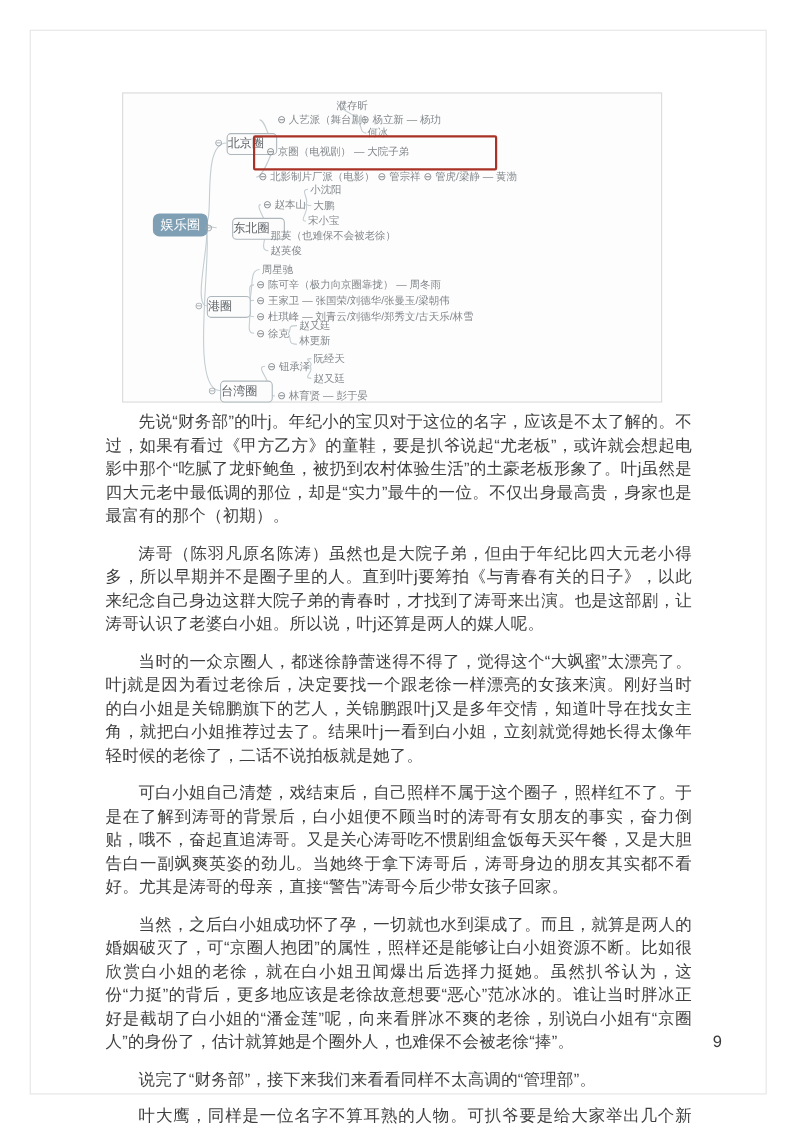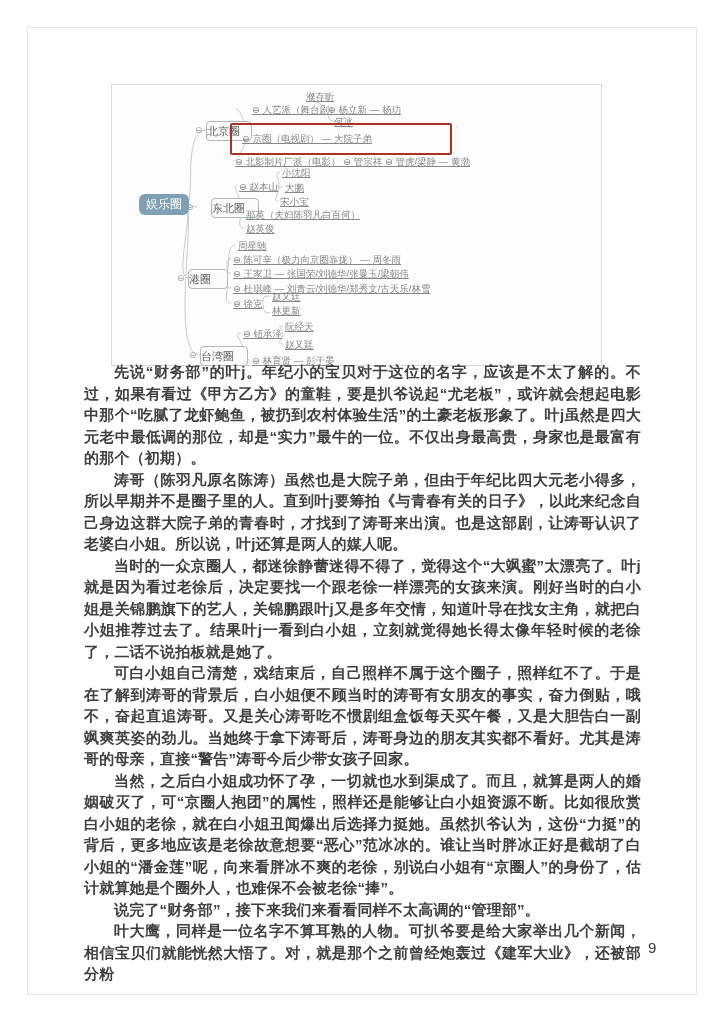--- a/index.html
+++ b/index.html
@@ -22,32 +22,32 @@
     font-size:12px;line-height:21px;height:21px;padding:0 7px;white-space:nowrap;
   }
   .branch-box{
     position:absolute;background:#fcfcfc;border:1px solid #aeb7bc;border-radius:4px;
     color:#5a5f63;font-size:11px;line-height:18px;height:18px;white-space:nowrap;
   }
   .collapse{
     position:absolute;color:#9aa3a8;font-size:9px;line-height:9px;
   }
   .leaf{
-    position:absolute;color:#83888c;font-size:9.5px;line-height:11px;white-space:nowrap;text-decoration:underline;
+    position:absolute;color:#83888c;font-size:9.5px;line-height:11px;white-space:nowrap;
   }
   .highlight-box{
     position:absolute;border:2.5px solid #a93226;border-radius:2px;background:transparent;
   }
   
   .article{
     position:absolute;left:84px;top:361px;width:557px;
     font-size:15px;line-height:21.5px;letter-spacing:0.2px;color:#3f3f3f;
     text-align:justify;
   }
-  .article p{margin:0;text-indent:2em;font-weight:bold;}
+  .article p{margin:12px;text-indent:2em;}
   .page-number{
     position:absolute;left:648px;top:939px;font-size:15px;color:#3a3a3a;
   }
 </style>
 </head>
 <body>
 
 <div class="page">
   <div class="page-frame"></div>
 
@@ -107,21 +107,21 @@
     <div class="leaf" style="left:222px;top:31px">何冰</div>
     <div class="leaf" style="left:130px;top:48px">⊖ 京圈（电视剧） — 大院子弟</div>
     <div class="leaf" style="left:123px;top:71px">⊖ 北影制片厂派（电影） ⊖ 管宗祥 ⊖ 管虎/梁静 — 黄渤</div>
 
     <div class="highlight-box" style="left:118px;top:38px;width:218px;height:28px"></div>
 
     <div class="leaf" style="left:170px;top:82px">小沈阳</div>
     <div class="leaf" style="left:127px;top:96px">⊖ 赵本山</div>
     <div class="leaf" style="left:173px;top:97px">大鹏</div>
     <div class="leaf" style="left:168px;top:111px">宋小宝</div>
-    <div class="leaf" style="left:134px;top:124px">那英（夫妇陈羽凡白百何）</div>
+    <div class="leaf" style="left:134px;top:124px">那英（也难保不会被老徐）</div>
     <div class="leaf" style="left:134px;top:138px">赵英俊</div>
 
     <div class="leaf" style="left:126px;top:155px">周星驰</div>
     <div class="leaf" style="left:121px;top:169px">⊖ 陈可辛（极力向京圈靠拢） — 周冬雨</div>
     <div class="leaf" style="left:121px;top:183px">⊖ 王家卫 — 张国荣/刘德华/张曼玉/梁朝伟</div>
     <div class="leaf" style="left:121px;top:198px">⊖ 杜琪峰 — 刘青云/刘德华/郑秀文/古天乐/林雪</div>
     <div class="leaf" style="left:121px;top:213px">⊖ 徐克</div>
     <div class="leaf" style="left:160px;top:206px">赵又廷</div>
     <div class="leaf" style="left:160px;top:220px">林更新</div>
 

